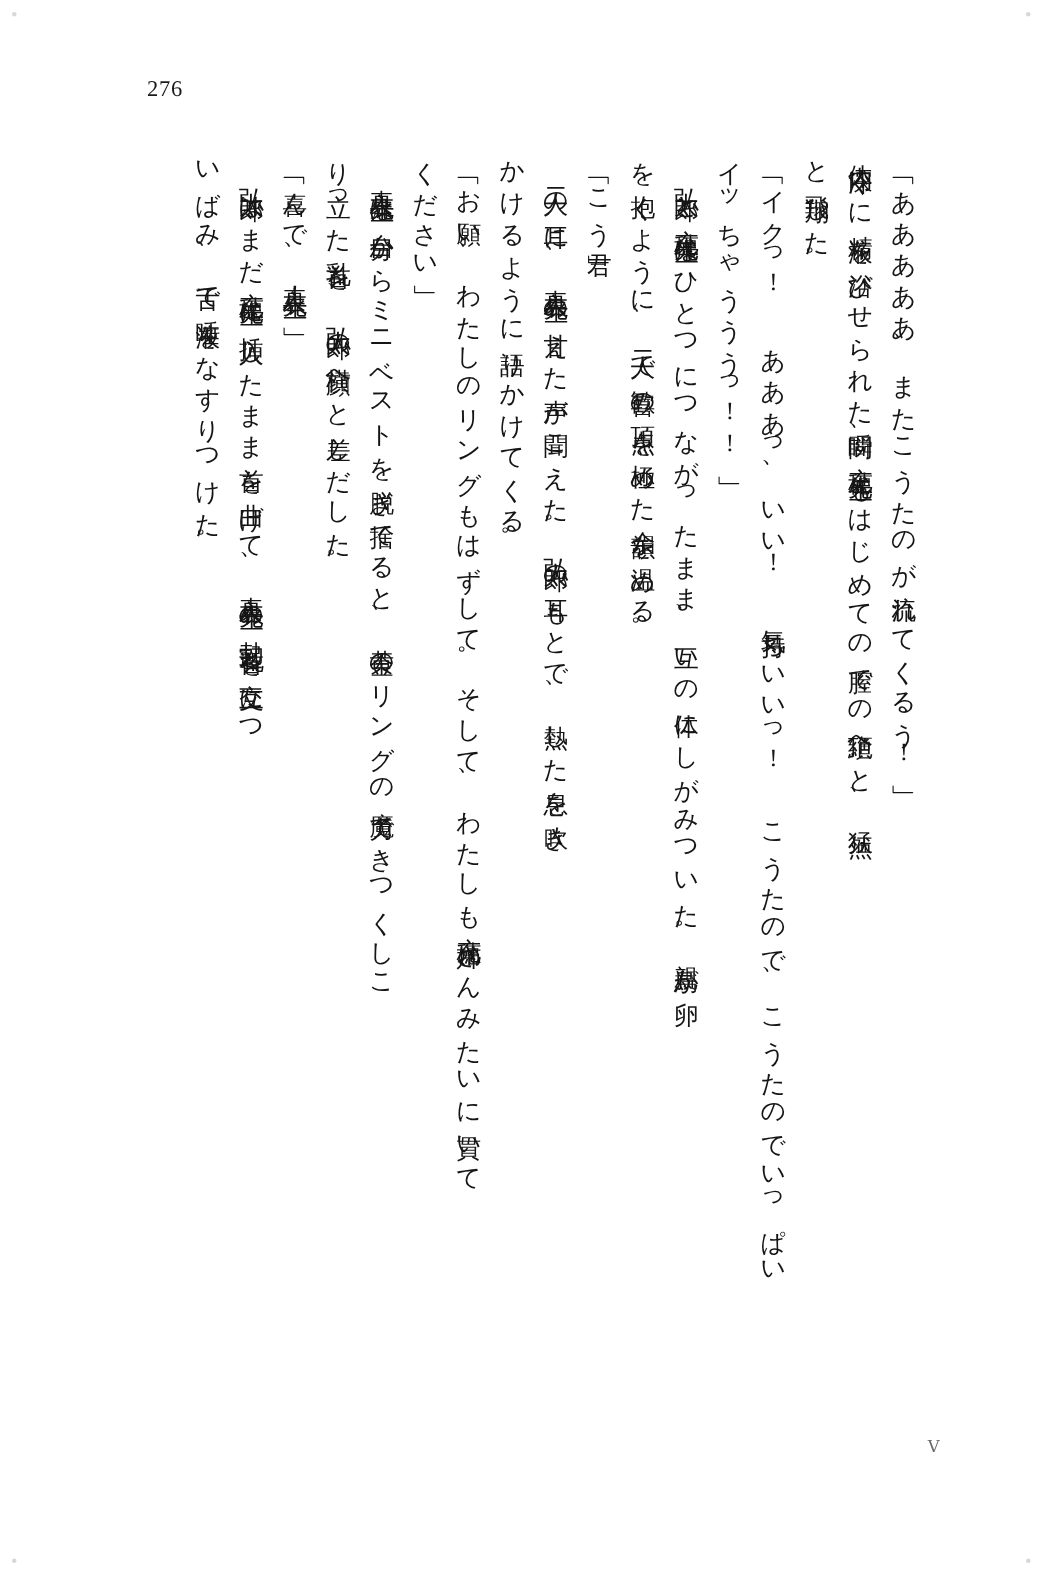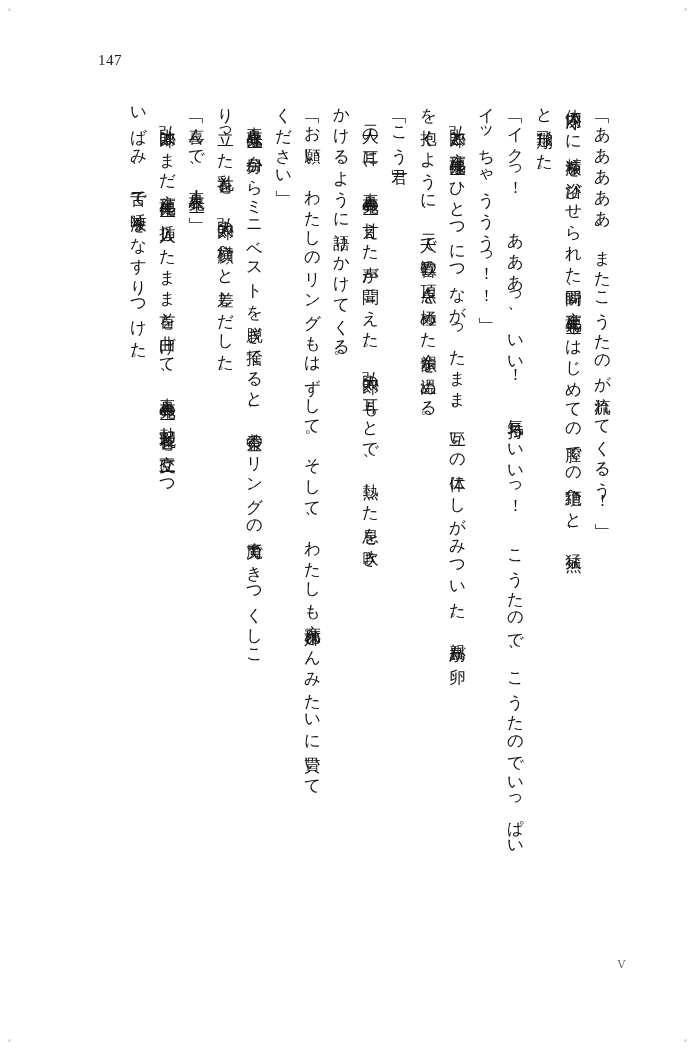--- a/index.html
+++ b/index.html
@@ -74,21 +74,21 @@
 </head>
 <body>
 
 <div class="page">
 
   <div class="corner-dot" style="top:8px;left:8px;"></div>
   <div class="corner-dot" style="top:8px;right:8px;"></div>
   <div class="corner-dot" style="bottom:8px;left:8px;"></div>
   <div class="corner-dot" style="bottom:8px;right:8px;"></div>
 
-  <div class="page-number">147</div>
+  <div class="page-number">276</div>
 
   <div class="body-text">
     <div class="line indent">「あああああ、またこうたのが流れてくるう!」</div>
     <div class="line">体内深くに精液を浴びせられた瞬間、充穂先生もはじめての膣での絶頂へと、猛然</div>
     <div class="line">と飛翔した。</div>
     <div class="line indent">「イクっ! あああっ、いい! 気持ちいいっ! こうたので、こうたのでいっぱい</div>
     <div class="line">イッちゃうううっ!!」</div>
     <div class="line indent">弘太郎と充穂先生はひとつにつながったまま、互いの体にしがみついた。親鳥が卵</div>
     <div class="line">を抱くように、二人で歓喜の頂点を極めた余韻を温める。</div>
     <div class="line indent">「こう君」</div>

